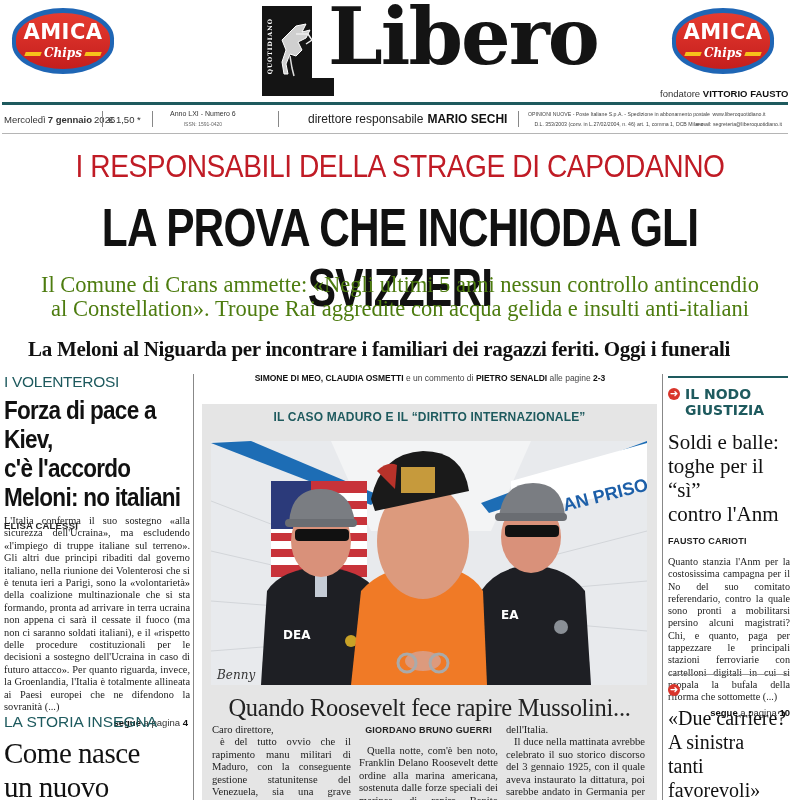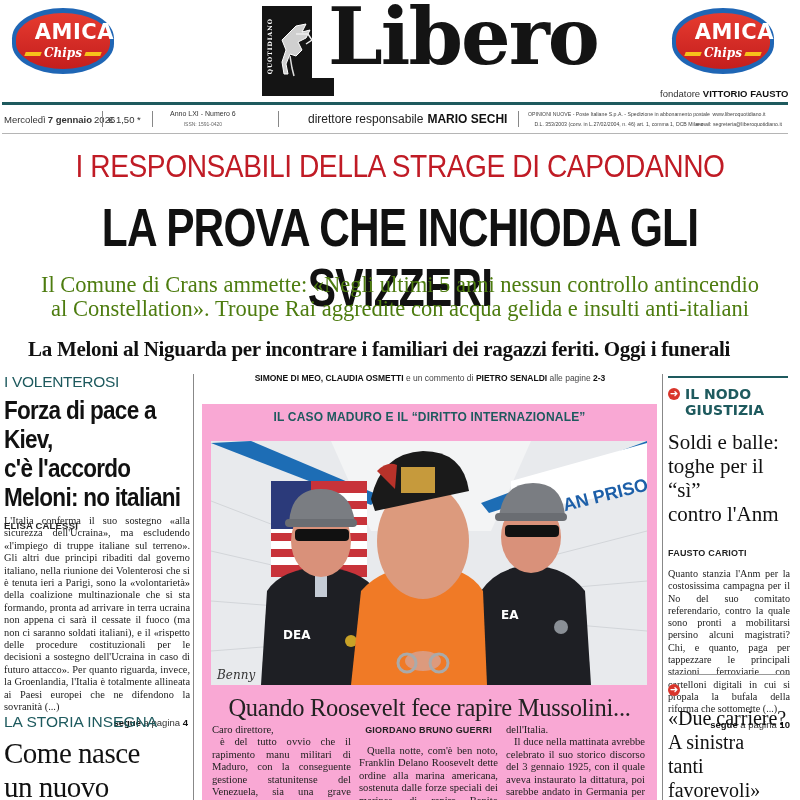--- a/index.html
+++ b/index.html
@@ -6,21 +6,21 @@
   html, body { width: 800px; height: 800px; overflow: hidden; background: #ffffff; }
   body { position: relative; font-family: "Liberation Sans", sans-serif; color: #1a1a1a; }
 
   
   .masthead { position: absolute; left: 0; top: 0; width: 800px; height: 104px; }
   .brand-ad { position: absolute; top: 8px; width: 102px; height: 66px; }
   .brand-ad.left { left: 12px; }
   .brand-ad.right { left: 672px; }
   .ad-oval { position: absolute; inset: 0; border-radius: 50% / 46%; background: #1f66b5; }
   .ad-inner { position: absolute; left: 4px; top: 5px; right: 4px; bottom: 5px; border-radius: 50% / 46%; background: linear-gradient(#e63b30, #c41e1d); }
-  .ad-word { position: absolute; left: 0; right: 0; top: 12px; text-align: right; color: #fff; font-family: "DejaVu Sans", sans-serif; font-weight: bold; font-size: 21px; letter-spacing: 0.5px; }
+  .ad-word { position: absolute; left: 0; right: 0; top: 12px; text-align: center; color: #fff; font-family: "DejaVu Sans", sans-serif; font-weight: bold; font-size: 21px; letter-spacing: 0.5px; }
   .ad-sub { position: absolute; left: 0; right: 0; top: 38px; text-align: center; color: #fff; font-family: "DejaVu Serif", serif; font-style: italic; font-weight: bold; font-size: 12px; }
   .ad-sub::before, .ad-sub::after { content: ""; display: inline-block; width: 16px; height: 4px; background: #f7c21a; vertical-align: middle; margin: 0 3px; transform: skewX(-20deg); }
 
   .logo { position: absolute; left: 262px; top: 4px; height: 96px; width: 300px; }
   .logo-L { position: absolute; left: 0; top: 2px; width: 50px; height: 90px; background: #141414; }
   .logo-L::after { content: ""; position: absolute; left: 50px; bottom: 0; width: 22px; height: 18px; background: #141414; }
   .logo-quot { position: absolute; left: 4px; top: 14px; writing-mode: vertical-rl; transform: rotate(180deg); font-family: "DejaVu Serif", serif; font-size: 6px; color: #fff; letter-spacing: 1px; font-weight: bold; }
   .logo-horse { position: absolute; left: 14px; top: 16px; width: 40px; height: 58px; }
   .logo-text { position: absolute; left: 66px; top: -6px; font-family: "DejaVu Serif", serif; font-weight: bold; font-size: 78px; color: #141414; letter-spacing: -2px; line-height: 1; }
 
@@ -63,40 +63,40 @@
   .continue { font-size: 9.5px; color: #333; text-align: right; margin-top: 3px; }
   .continue b { font-weight: bold; color: #111; }
   .left-body .continue { margin-right: 2px; }
   .story2 { position: absolute; left: 4px; top: 712px; width: 186px; }
   .story2 .section-label { font-size: 15.5px; line-height: 20px; }
   .story2-headline { font-family: "Liberation Serif", serif; font-size: 29px; line-height: 34px; color: #111; margin-top: 4px; letter-spacing: -0.5px; }
 
   
   .center-byline { position: absolute; left: 200px; top: 373px; width: 460px; text-align: center; font-size: 8.5px; color: #444; }
   .center-byline b { font-weight: bold; color: #111; }
-  .feature-box { position: absolute; left: 202px; top: 404px; width: 455px; height: 396px; background: #f9a8d4; }
+  .feature-box { position: absolute; left: 202px; top: 404px; width: 455px; height: 396px; background: #e5e5e5; }
   .feature-kicker { position: absolute; left: 0; top: 6px; width: 100%; text-align: center; font-weight: bold; font-size: 12px; color: #1e5a5e; letter-spacing: 0.2px; }
   .cartoon { position: absolute; left: 9px; top: 37px; width: 436px; height: 244px; overflow: hidden; background: #e9ebee; }
   .feature-title { position: absolute; left: 0; top: 290px; width: 100%; text-align: center; font-family: "Liberation Serif", serif; font-size: 24.5px; color: #222; letter-spacing: -0.3px; }
   .feature-cols { position: absolute; left: 10px; top: 320px; width: 438px; }
   .fcol { position: absolute; top: 0; width: 139px; }
   .fcol.c1 { left: 0; }
   .fcol.c2 { left: 147px; }
   .fcol.c3 { left: 294px; }
   .fcol .body-text { font-size: 10.6px; line-height: 12.4px; }
   .indent { text-indent: 8px; }
   .fcol .byline { text-align: center; font-size: 9px; margin: 1px 0 10px; }
 
   
   .right-col { position: absolute; left: 668px; top: 376px; width: 122px; }
   .right-topline { position: absolute; left: 668px; top: 376px; width: 120px; height: 2px; background: #1e5a5e; }
   .arrow-label { display: flex; align-items: flex-start; font-family: "DejaVu Sans", sans-serif; font-weight: bold; font-size: 14px; line-height: 16px; color: #1e5a5e; }
   .arrow-icon { flex: none; width: 12px; height: 12px; margin: 2px 5px 0 0; border-radius: 50%; background: #d9352b; color: #fff; font-size: 10px; line-height: 12px; text-align: center; }
   .right-headline { font-family: "Liberation Serif", serif; font-size: 21px; line-height: 24px; color: #111; margin-top: 12px; }
-  .right-byline { margin-top: 22px; font-size: 9px; }
+  .right-byline { margin-top: 10px; font-size: 9px; }
   .right-body { margin-top: 10px; }
   .right-body .body-text { font-size: 10.2px; line-height: 12.3px; }
   .rule-thin { height: 1px; background: #999; }
   .interview { position: absolute; left: 668px; top: 682px; width: 122px; }
   .interview-headline { font-family: "Liberation Serif", serif; font-size: 20px; line-height: 24px; color: #111; margin-top: 10px; }
 </style>
 </head>
 <body>
 
 <div class="masthead">

